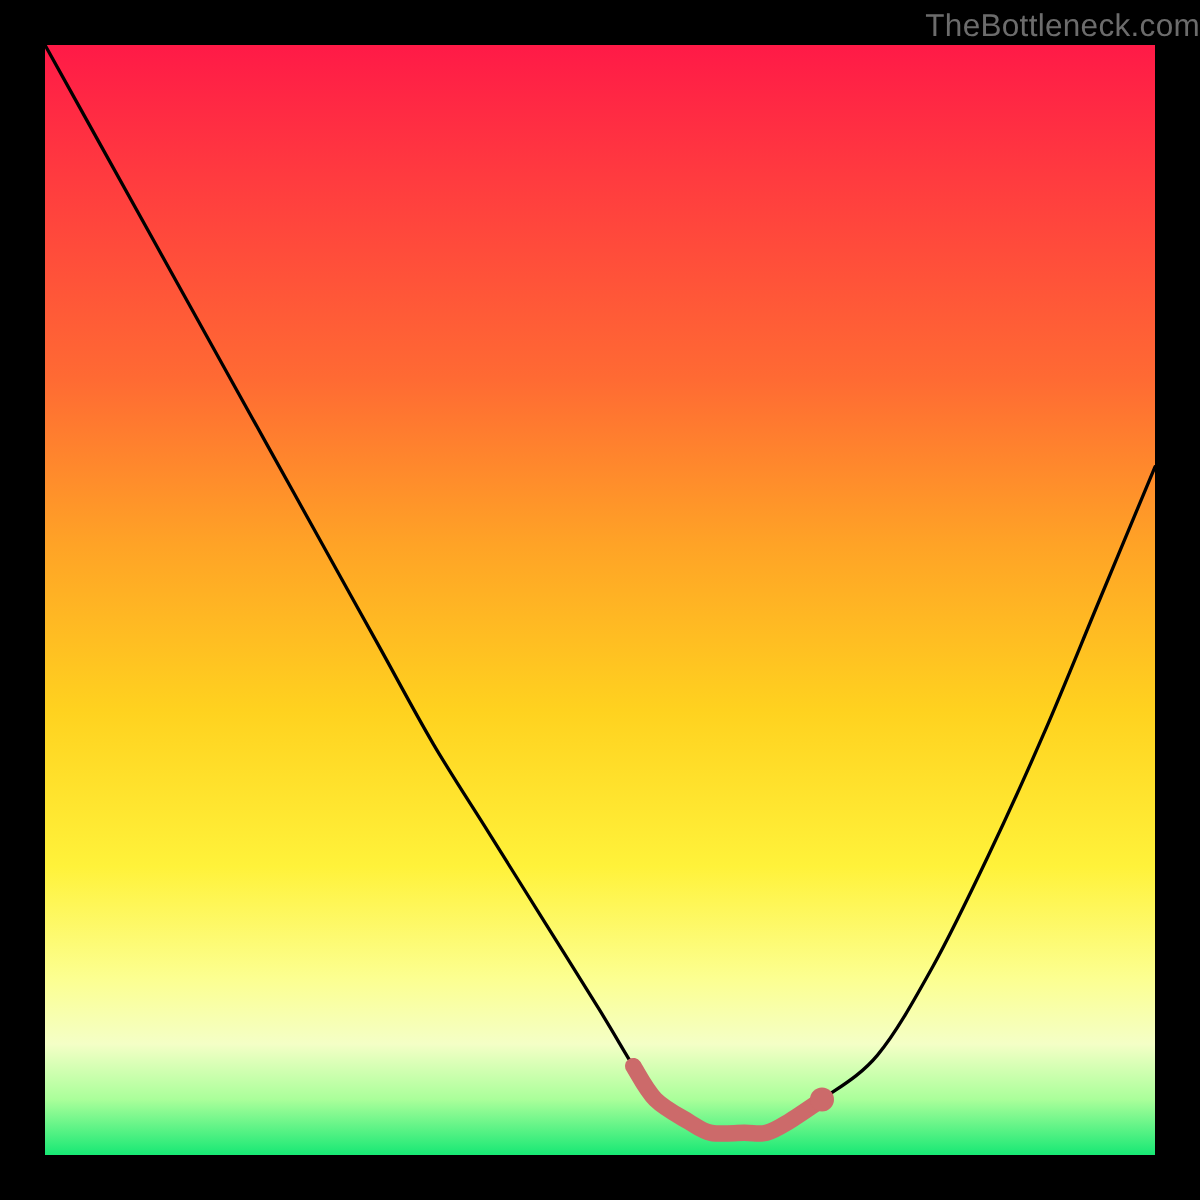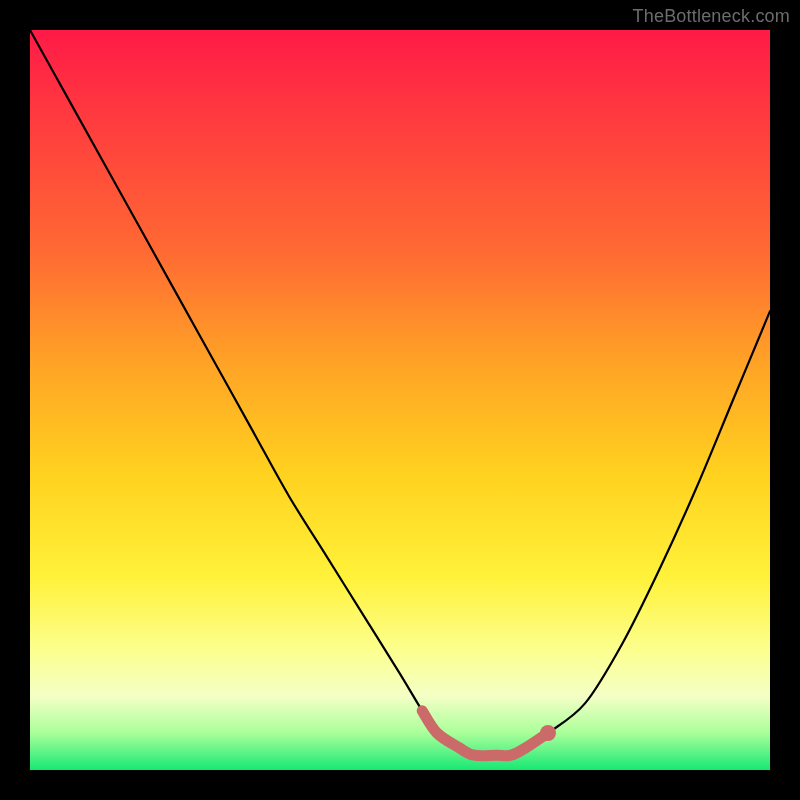--- a/index.html
+++ b/index.html
@@ -42,23 +42,23 @@
     position: absolute;
     left: 0;
     top: 0;
     width: 740px;
     height: 740px;
     overflow: visible;
   }
   .watermark {
     position: absolute;
     top: 6px;
-    right: 10px;
+    right: 0;
     color: #6c6c6c;
-    font-size: 18px;
+    font-size: 21px;
     letter-spacing: 0.2px;
     font-weight: 400;
     user-select: none;
   }
 </style>
 </head>
 <body>
 
 <div class="frame">
 

